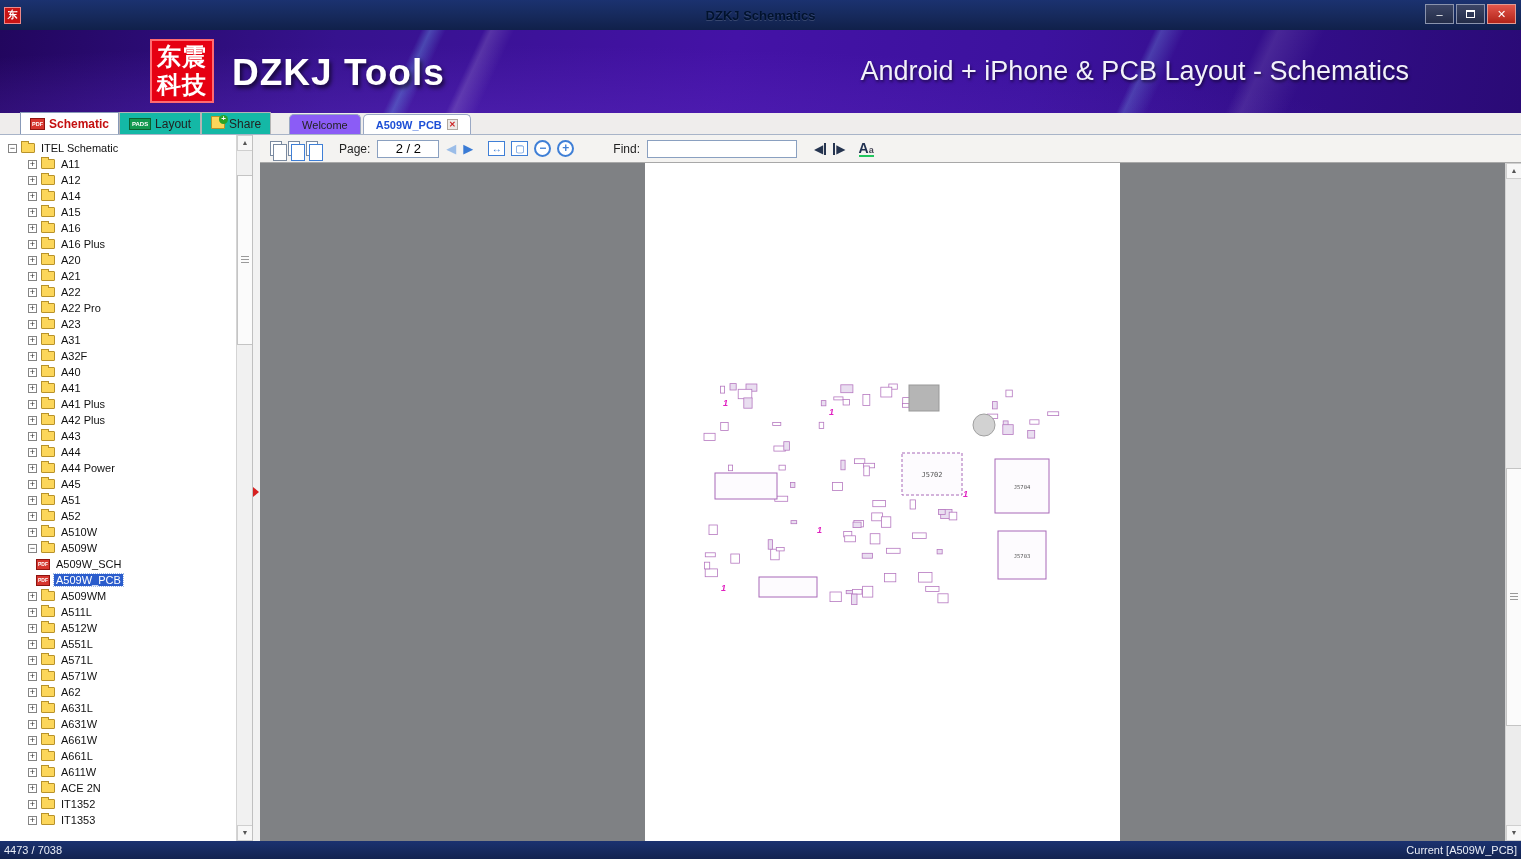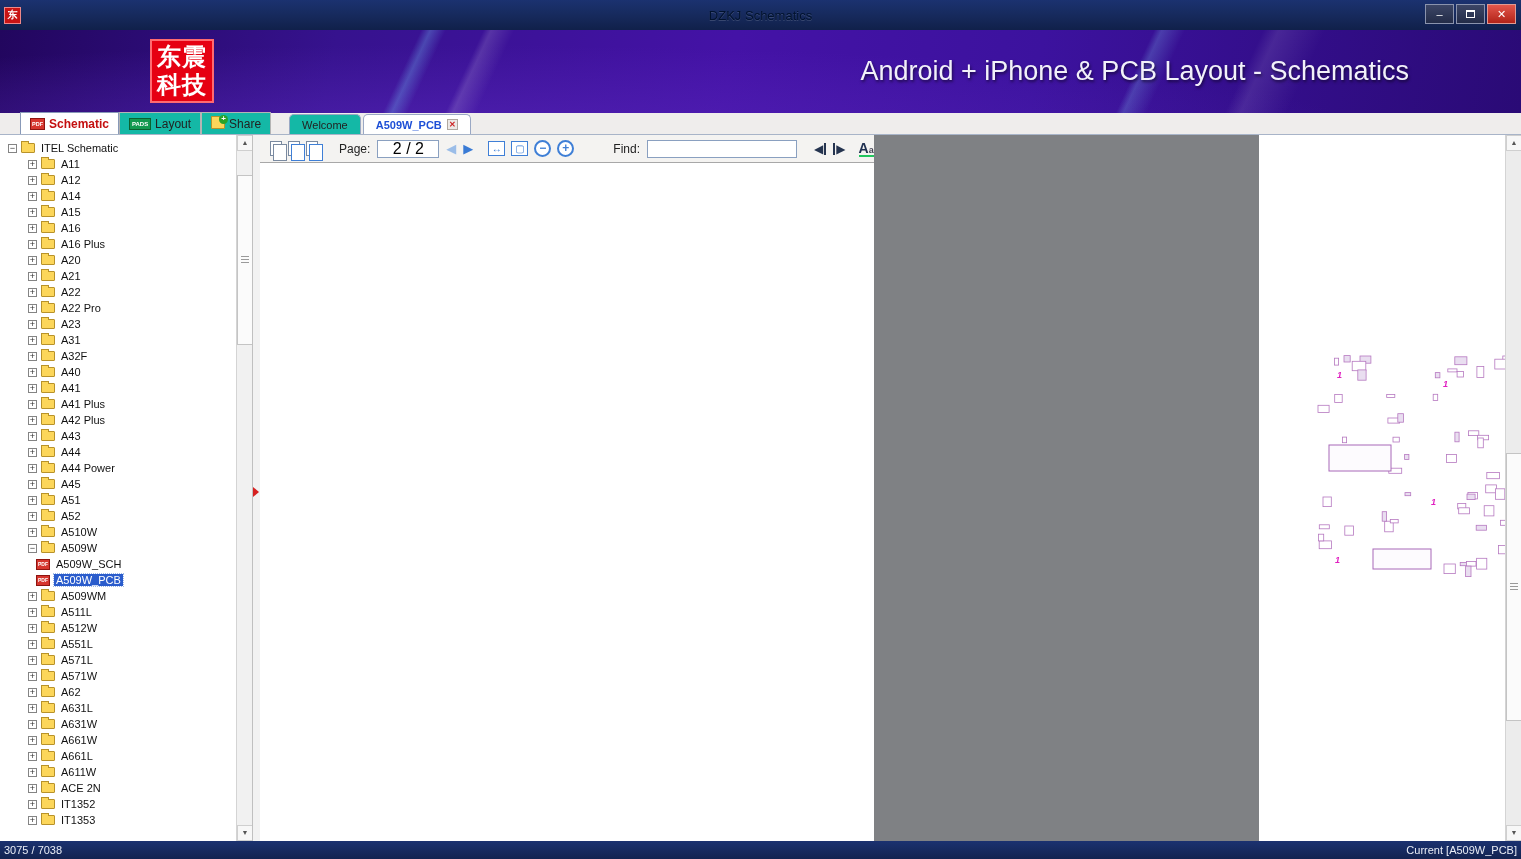--- a/index.html
+++ b/index.html
@@ -2,21 +2,21 @@
 <html><head>
 <meta charset="utf-8">
 <style>
   * { margin:0; padding:0; box-sizing:border-box; }
   html,body { width:1521px; height:859px; font-family:"Liberation Sans", sans-serif; background:#000; }
   .window { position:relative; width:1521px; height:859px; overflow:hidden; background:#fff; }
 
   
   .titlebar { position:absolute; top:0; left:0; right:0; height:30px; background:linear-gradient(180deg,#1b3270 0%, #16295b 55%, #10204a 100%); display:flex; align-items:center; }
   .app-icon { width:17px; height:17px; margin-left:4px; background:#c81414; color:#fff; font-size:10px; font-weight:bold; display:flex; align-items:center; justify-content:center; border:1px solid #e88; }
-  .win-title { position:absolute; left:0; right:0; text-align:center; font-size:13px; color:#01122e; font-weight:normal; text-shadow:0 1px 0 rgba(255,255,255,0.15); }
+  .win-title { position:absolute; left:0; right:0; text-align:center; font-size:13px; color:#01122e; font-weight:bold; text-shadow:0 1px 0 rgba(255,255,255,0.15); }
   .win-controls { position:absolute; right:5px; top:4px; display:flex; gap:2px; }
   .win-btn { width:29px; height:20px; display:flex; align-items:center; justify-content:center; color:#fff; font-size:11px; border:1px solid #8a93ad; background:linear-gradient(180deg,#3c4666,#232c48); cursor:pointer; }
   .win-btn.close { background:linear-gradient(180deg,#e2574c,#b22318); border-color:#e09a92; }
   .max-glyph { width:9px; height:8px; border:1px solid #fff; border-top-width:2px; }
 
   
   .banner { position:absolute; top:30px; left:0; right:0; height:83px; overflow:hidden;
     background:linear-gradient(100deg,#22065e 0%, #36128e 22%, #4412a6 48%, #3c129e 68%, #2a0a76 100%); }
   .banner::before { content:''; position:absolute; inset:0;
     background:
@@ -27,21 +27,21 @@
       radial-gradient(ellipse at 30% 120%, rgba(90,40,190,0.55), transparent 60%); }
   .logo-box { position:absolute; left:150px; top:9px; width:64px; height:64px; background:#e60012; border:2px solid #ff6a70; color:#fff; font-weight:bold; font-size:24px; line-height:1.15; display:flex; flex-direction:column; align-items:center; justify-content:center; letter-spacing:1px; }
   .brand-text { position:absolute; left:232px; top:22px; font-size:37px; font-weight:bold; color:#fff; letter-spacing:1px; text-shadow:2px 3px 4px rgba(0,0,0,0.65); }
   .tagline { position:absolute; right:112px; top:26px; font-size:27px; color:#f2f1fa; text-shadow:1px 2px 3px rgba(0,0,0,0.55); }
 
   
   .tabbar { position:absolute; top:113px; left:0; right:0; height:22px; background:#efedec; border-bottom:1px solid #a8b4c8; display:flex; align-items:flex-end; }
   .main-tab { height:22px; display:flex; align-items:center; gap:4px; padding:0 9px; font-size:12px; color:#222; background:#14b8a6; border:1px solid #b4b4b4; border-bottom:none; cursor:pointer; }
   .main-tab.active { background:#fff; color:#c40f0f; font-weight:bold; border-color:#8899b8;margin-left:20px; }
   .doc-tabs { display:flex; align-items:flex-end; margin-left:18px; gap:2px; }
-  .doc-tab { height:20px; display:flex; align-items:center; gap:5px; padding:0 12px; font-size:11px; color:#222; background:#14b8a6; border:1px solid #9aa8c4; border-bottom:none; border-radius:5px 5px 0 0; cursor:pointer; }
+  .doc-tab { height:20px; display:flex; align-items:center; gap:5px; padding:0 12px; font-size:11px; color:#222; background:#8b5cf6; border:1px solid #9aa8c4; border-bottom:none; border-radius:5px 5px 0 0; cursor:pointer; }
   .doc-tab.active { background:#fff; color:#1d4fd6; font-weight:bold; }
   .close-x { width:11px; height:11px; background:#ece9e6; border:1px solid #b0a8a0; color:#cc2222; font-size:8px; line-height:9px; text-align:center; cursor:pointer; }
 
   .pdf-ic { display:inline-flex; align-items:center; justify-content:center; width:15px; height:12px; background:#d6362e; border:1px solid #8e1410; color:#fff; font-size:5.5px; font-weight:bold; letter-spacing:0; }
   .pads-ic { display:inline-flex; align-items:center; justify-content:center; width:22px; height:12px; background:#13994f; border:1px solid #0a6130; color:#fff; font-size:6px; font-weight:bold; }
   .folder-glyph { position:relative; display:inline-block; width:14px; height:10px; background:#fcd65a; border:1px solid #b8922a; border-radius:1px; }
   .folder-glyph::before { content:''; position:absolute; left:-1px; top:-4px; width:7px; height:3px; background:#fcd65a; border:1px solid #b8922a; border-bottom:none; border-radius:1px 1px 0 0; }
   .share-plus { position:absolute; right:-4px; top:-5px; width:9px; height:9px; border-radius:50%; background:#2aa32a; color:#fff; font-size:8px; line-height:8px; text-align:center; font-weight:bold; }
 
   
@@ -68,27 +68,27 @@
   .sb-btn.down { bottom:0; }
   .sb-thumb { position:absolute; left:0; width:16px; background:#fbfbfb; border:1px solid #c4c4c4; cursor:grab; }
   .sb-grip { position:absolute; left:3px; right:3px; top:50%; height:7px; margin-top:-4px;
     background:repeating-linear-gradient(180deg,#9a9a9a 0 1px, transparent 1px 3px); }
 
   
   .splitter { width:7px; background:#f2f2f2; position:relative; cursor:col-resize; }
   .split-arrow { position:absolute; top:352px; left:0; width:0; height:0; border-left:6px solid #d62020; border-top:5px solid transparent; border-bottom:5px solid transparent; cursor:pointer; }
 
   
-  .main { flex:1; display:flex; flex-direction:row; min-width:0; }
+  .main { flex:1; display:flex; flex-direction:column; min-width:0; }
   .toolbar { height:28px; background:#f4f3f1; border-bottom:1px solid #a8a8a8; display:flex; align-items:center; gap:7px; padding-left:10px; font-size:12px; color:#222; }
   .tb-group { display:flex; align-items:center; gap:6px; }
   .page-ic { position:relative; width:12px; height:15px; border:1px solid #7a8aa0; background:#fff; cursor:pointer; }
   .page-ic::after { content:''; position:absolute; left:2px; top:2px; width:12px; height:15px; border:1px solid #7a8aa0; background:#fff; }
   .page-ic.blue::after { border-color:#3f7fd6; }
-  .tb-input { height:18px; border:1px solid #8aa0c0; font-size:16px; padding:0 3px; font-family:"Liberation Sans",sans-serif; }
+  .tb-input { height:18px; border:1px solid #8aa0c0; font-size:13px; padding:0 3px; font-family:"Liberation Sans",sans-serif; }
   .page-input { width:62px; text-align:center; }
   .find-input { width:150px; }
   .nav-tri { font-size:13px; cursor:pointer; line-height:1; }
   .nav-tri.prev { color:#9bbde8; }
   .nav-tri.next { color:#3a7bd5; }
   .fit-ic { width:17px; height:15px; border:1px solid #3f7fd6; color:#3f7fd6; font-size:10px; line-height:13px; text-align:center; background:#fff; cursor:pointer; }
   .zoom-ic { width:17px; height:17px; border-radius:50%; border:2px solid #3f7fd6; color:#3f7fd6; font-weight:bold; font-size:12px; line-height:12px; text-align:center; background:#fff; cursor:pointer; }
   .find-nav { color:#25344f; font-size:12px; border-right:2px solid #25344f; padding-right:1px; line-height:1; cursor:pointer; }
   .find-nav.next { border-right:none; border-left:2px solid #25344f; padding-right:0; padding-left:1px; }
   .font-ic { font-weight:bold; color:#203050; font-size:14px; border-bottom:2px solid #22c55e; line-height:1; cursor:pointer; }
@@ -125,20 +125,21 @@
         </div>
       <div class="win-btn close">✕</div>
     </div>
   </div>
 
   <div class="banner">
     <div class="logo-box">
       <span>东震</span>
       <span>科技</span>
     </div>
+    <div class="brand-text">DZKJ Tools</div>
     <div class="tagline">Android + iPhone &amp; PCB Layout - Schematics</div>
   </div>
 
   <div class="tabbar">
     <div class="main-tab active">
       <span class="pdf-ic">PDF</span>
       <span>Schematic</span>
     </div>
     <div class="main-tab">
       <span class="pads-ic">PADS</span>
@@ -535,17 +536,17 @@
           <div class="sb-thumb" style="top:45%;height:38%;">
               <span class="sb-grip"></span>
             </div>
           <div class="sb-btn down">▼</div>
         </div>
       </div>
     </div>
   </div>
 
   <div class="statusbar">
-    <span>3075 / 7038</span>
+    <span>4473 / 7038</span>
     <span>Current [A509W_PCB]</span>
   </div>
 
 </div>
 
 </body></html>

